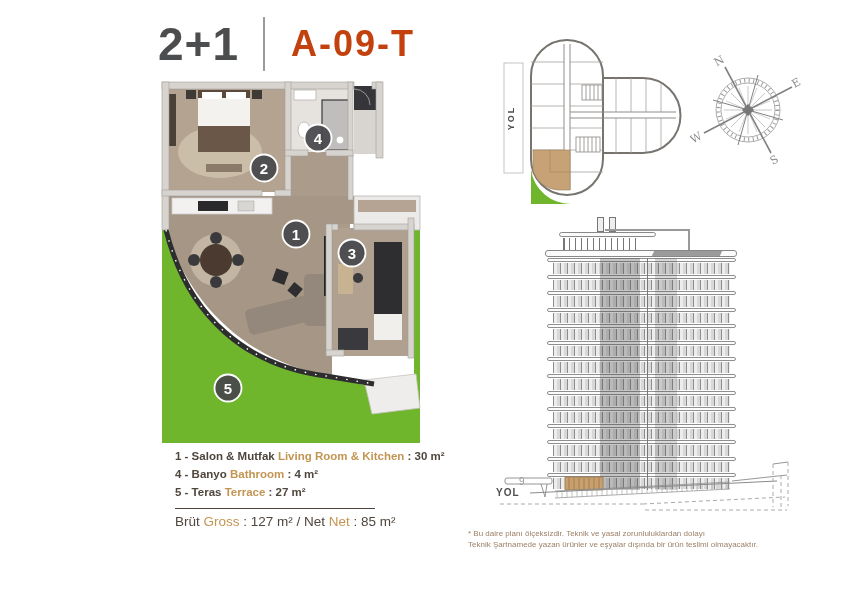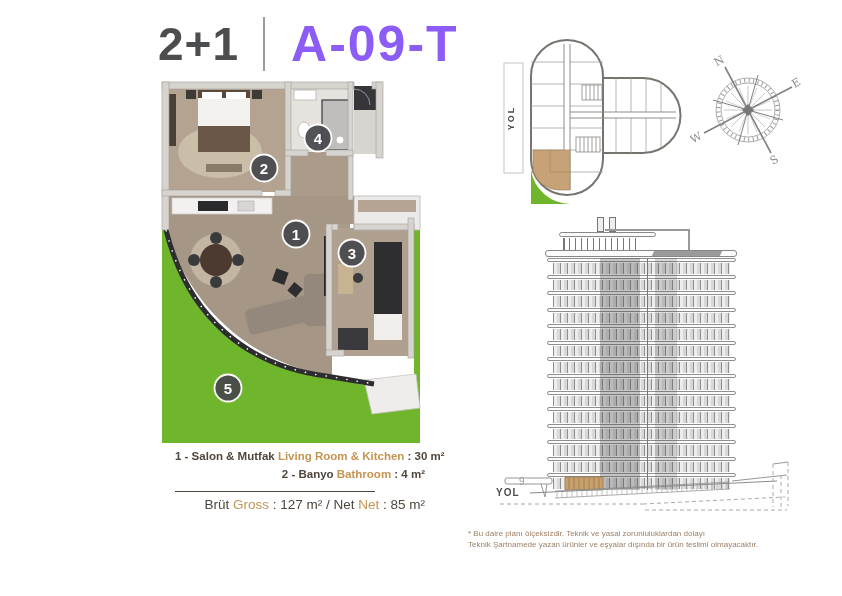--- a/index.html
+++ b/index.html
@@ -3,27 +3,27 @@
 <meta charset="utf-8">
 <style>
   html,body{margin:0;padding:0;background:#ffffff;}
   body{font-family:"Liberation Sans", sans-serif;}
   #page{position:relative;width:842px;height:596px;background:#fff;overflow:hidden;}
 
   
   .title-row{position:absolute;left:158px;top:14px;display:flex;align-items:center;height:60px;gap:16px;}
   .title-rooms{font-size:46px;font-weight:bold;color:#4c4d4f;letter-spacing:1px;}
   .title-div{width:2px;height:54px;background:#9b9b9b;margin:0 10px 0 8px;}
-  .title-unit{font-size:50px;font-weight:bold;color:#8b5cf6;letter-spacing:2px;}
+  .title-unit{font-size:36px;font-weight:bold;color:#c2410c;letter-spacing:2px;}
 
   
   .abs{position:absolute;}
 
   
-  .legend{position:absolute;left:175px;top:448px;width:250px;text-align:right;}
+  .legend{position:absolute;left:175px;top:448px;width:250px;}
   .lg-row{font-size:11.5px;font-weight:bold;line-height:17.8px;white-space:nowrap;}
   .lg-dark{color:#4f463d;}
   .lg-gold{color:#c39552;}
   .lg-hr{width:200px;border:none;border-top:1.4px solid #4f463d;margin:7px 0 5px 0;}
   .lg-total{font-size:13.5px;font-weight:normal;white-space:nowrap;}
 
   
   .disclaimer{position:absolute;left:468px;top:529px;width:352px;text-align:left;
     font-size:8px;line-height:10.5px;color:#9d8168;}
 
@@ -414,21 +414,22 @@
         <path d="M293,249 L293,293"></path>
       </g>
 
       <text x="24" y="272" font-size="10" fill="#9a9a9a" font-family="Liberation Sans, sans-serif">9</text>
       <text x="1" y="283" font-size="10" font-weight="bold" letter-spacing="1" fill="#4e4e50" font-family="Liberation Sans, sans-serif">YOL</text>
     </svg>
   </div>
 
   <div class="legend">
     <div class="lg-row"><span class="lg-dark">1 - Salon &amp; Mutfak</span> <span class="lg-gold">Living Room &amp; Kitchen</span> <span class="lg-dark">: 30 m²</span></div>
-    <div class="lg-row"><span class="lg-dark">2 - Banyo</span> <span class="lg-gold">Bathroom</span> <span class="lg-dark">: 4 m²</span></div>
+    <div class="lg-row"><span class="lg-dark">4 - Banyo</span> <span class="lg-gold">Bathroom</span> <span class="lg-dark">: 4 m²</span></div>
+    <div class="lg-row"><span class="lg-dark">5 - Teras</span> <span class="lg-gold">Terrace</span> <span class="lg-dark">: 27 m²</span></div>
     <hr class="lg-hr">
     <div class="lg-total"><span class="lg-dark">Brüt </span><span class="lg-gold">Gross</span><span class="lg-dark"> : 127 m² / Net </span><span class="lg-gold">Net</span><span class="lg-dark"> : 85 m²</span></div>
   </div>
 
   <div class="disclaimer">
     <div>* Bu daire planı ölçeksizdir. Teknik ve yasal zorunluluklardan dolayı</div>
     <div>Teknik Şartnamede yazan ürünler ve eşyalar dışında bir ürün teslimi olmayacaktır.</div>
   </div>
 
 </div>

